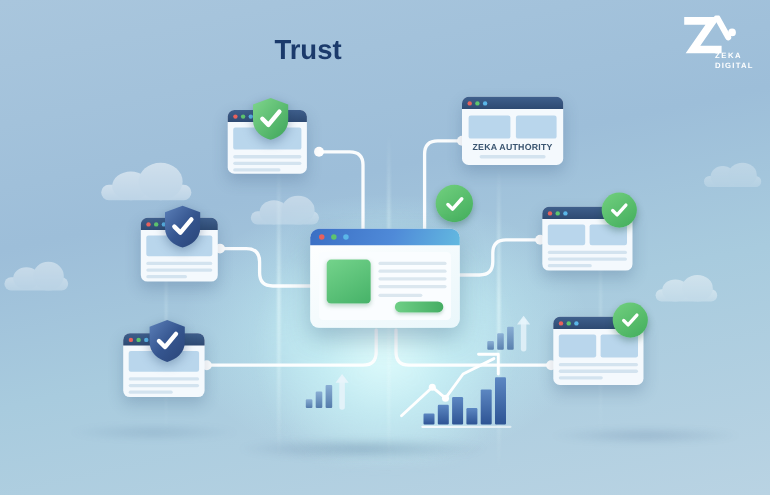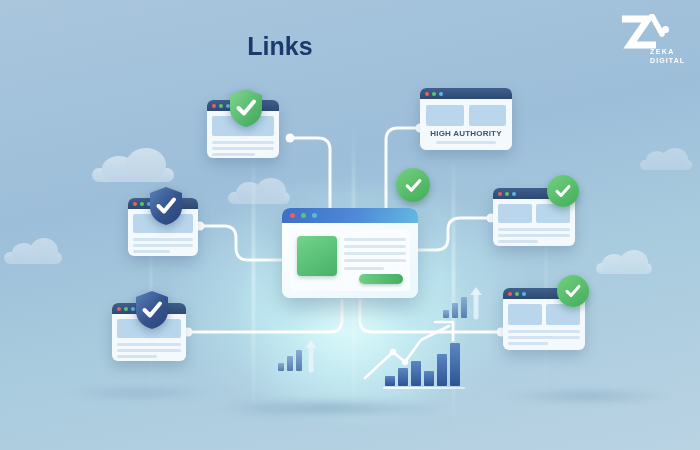--- a/index.html
+++ b/index.html
@@ -218,21 +218,21 @@
       <span class="d" style="left:5px;  background:#e8615c;"></span>
       <span class="d" style="left:12px; background:#5ec46e;"></span>
       <span class="d" style="left:19px; background:#5bb6e8;"></span>
     </div>
     <div class="body" style="padding:6px;">
       <div style="display:flex; gap:5px;">
         <div class="ph" style="flex:1; height:21px;"></div>
         <div class="ph" style="flex:1; height:21px;"></div>
       </div>
     </div>
-    <div class="ha-label" style="top:41px;">HIGH AUTHORITY</div>
+    <div class="ha-label" style="top:41px;">ZEKA AUTHORITY</div>
     <div class="ln" style="position:absolute; left:16px; top:53px; width:60px; height:3px;"></div>
   </div>
 
   <div class="card" style="left:128px; top:198px; width:70px; height:58px;">
     <div class="bar">
       <span class="d" style="left:5px;  background:#e8615c;"></span>
       <span class="d" style="left:12px; background:#5ec46e;"></span>
       <span class="d" style="left:19px; background:#5bb6e8;"></span>
     </div>
     <div class="body">
@@ -376,21 +376,21 @@
     <div class="bar-el" style="left:0px;  width:6px; height:8px;  background:linear-gradient(180deg,#7fa3cf,#41699f); opacity:.8;"></div>
     <div class="bar-el" style="left:9px;  width:6px; height:15px; background:linear-gradient(180deg,#7fa3cf,#41699f); opacity:.8;"></div>
     <div class="bar-el" style="left:18px; width:6px; height:21px; background:linear-gradient(180deg,#7fa3cf,#41699f); opacity:.8;"></div>
     <svg style="position:absolute; left:26px; bottom:0; width:14px; height:32px; overflow:visible;" viewBox="0 0 14 32">
       <path d="M7 31 V6" stroke="#e8f4fb" stroke-width="5" stroke-linecap="round" opacity=".8"></path>
       <path d="M1 9 L7 1 L13 9 Z" fill="#e8f4fb" opacity=".85"></path>
     </svg>
   </div>
 
   <div class="title-wrap">
-    <div class="title-2">Links</div>
+    <div class="title-2">Trust</div>
   </div>
 
   <div class="logo">
     <svg class="logo-mark" viewBox="0 0 56 36">
       <path d="M4 5 L30 5 L12 31 L38 31" fill="none" stroke="#ffffff" stroke-width="7" stroke-linecap="butt" stroke-linejoin="miter"></path>
       <path d="M34 2 L44 20" stroke="#ffffff" stroke-width="5.5" stroke-linecap="round"></path>
     </svg>
     <div class="logo-dot"></div>
     <div class="logo-t1">ZEKA</div>
     <div class="logo-t2">DIGITAL</div>

